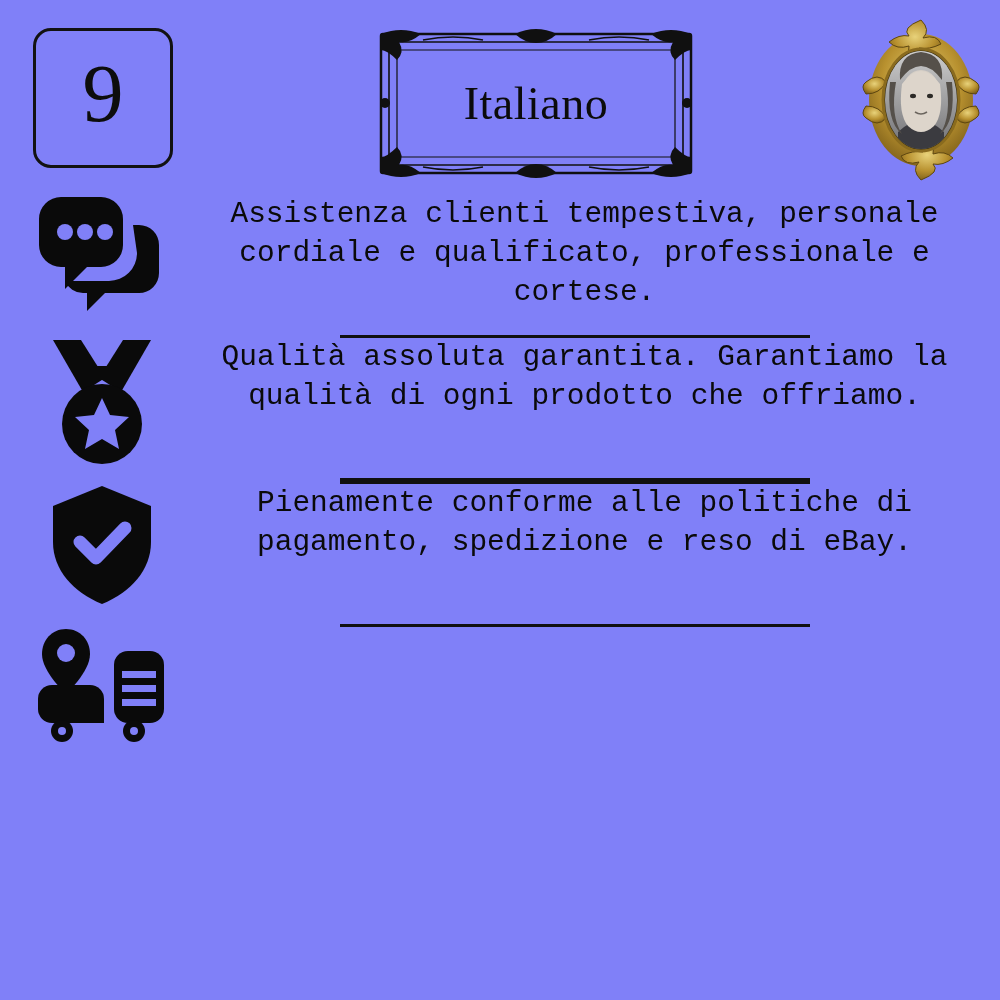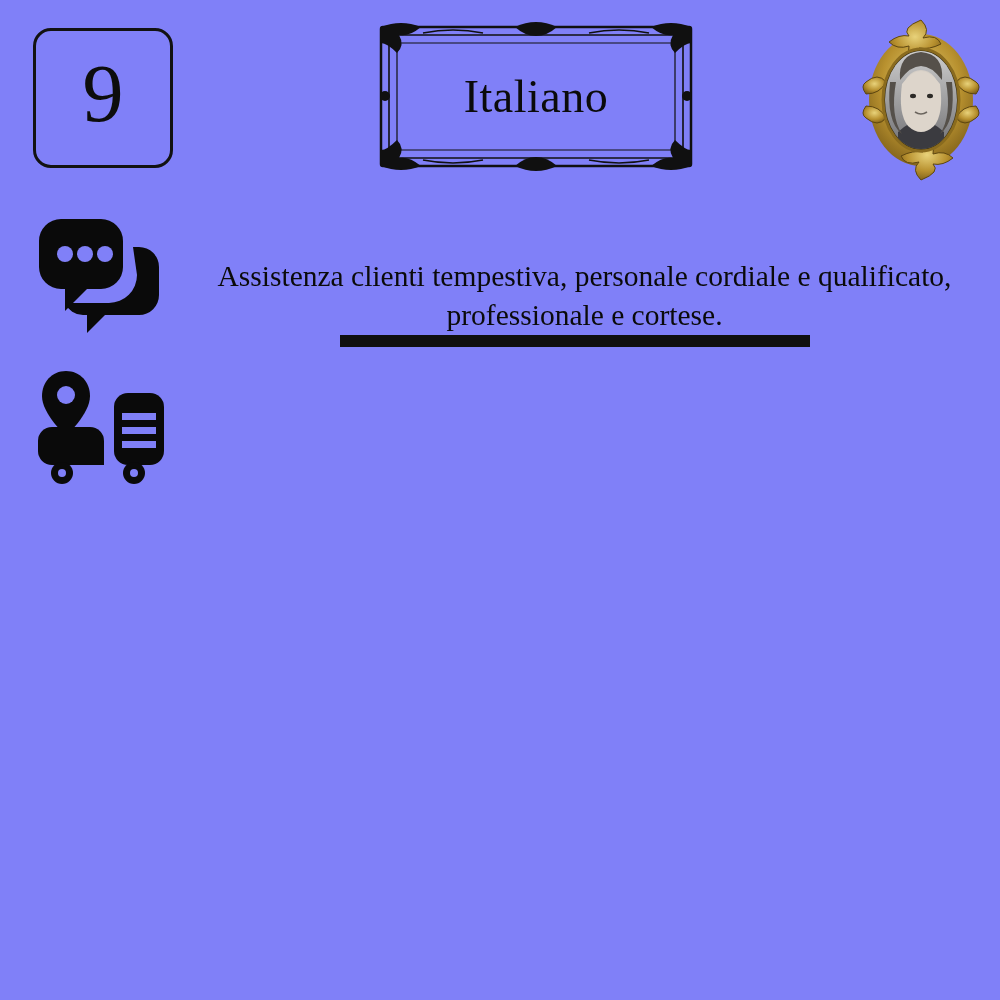--- a/index.html
+++ b/index.html
@@ -45,21 +45,21 @@
     font-size: 82px;
     line-height: 1;
     color: #0d0d0d;
     position: relative;
     top: -4px;
   }
 
   .title-frame {
     position: absolute;
     left: 375px;
-    top: 19px;
+    top: 26px;
     width: 322px;
     height: 155px;
   }
   .title-frame svg {
     position: absolute;
     inset: 0;
   }
   .title-text {
     position: absolute;
     left: 0;
@@ -82,22 +82,23 @@
     height: 172px;
   }
 
   
   .rows {
     position: relative;
     padding: 0 14px 0 14px;
   }
   .row {
     display: flex;
-    align-items: flex-end;
+    align-items: flex-start;
     min-height: 140px;
+    font-family: Liberation Mono, monospace;
   }
   .row-icon {
     width: 175px;
     min-width: 175px;
     display: flex;
     align-items: center;
     justify-content: center;
   }
   .row-text {
     flex: 1;
@@ -216,30 +217,51 @@
           <path d="M96 30 h6 a20 20 0 0 1 20 20 v28 a20 20 0 0 1 -20 20 h-34 l-18 18 v-18 h-4 a20 20 0 0 1 -18 -12 h44 a28 28 0 0 0 28 -28 z" fill="#0a0a0a"></path>
         </svg>
       </div>
       <div class="row-text">Assistenza clienti tempestiva, personale cordiale e qualificato, professionale e cortese.</div>
     </div>
 
     <div class="divider-wrap">
         <div class="divider"></div>
       </div>
 
-
-    <div class="divider-wrap">
-        <div class="divider"></div>
-      </div>
-
-
-    <div class="divider-wrap">
-        <div class="divider"></div>
-      </div>
-
+    <div class="row">
+      <div class="row-icon">
+        <svg class="icon-svg" width="122" height="128" viewBox="0 0 122 128">
+          <path d="M12 2 h28 l24 38 l-22 14 z" fill="#0a0a0a"></path>
+          <path d="M110 2 H82 L58 40 l22 14 z" fill="#0a0a0a"></path>
+          <rect x="40" y="28" width="42" height="14" fill="#0a0a0a"></rect>
+          <circle cx="61" cy="86" r="40" fill="#0a0a0a"></circle>
+          <path d="M61 60 l8 17 l19 2 l-14 13 l4 19 l-17 -10 l-17 10 l4 -19 l-14 -13 l19 -2 z" fill="#8080f8"></path>
+        </svg>
+      </div>
+      <div class="row-text">Qualità assoluta garantita. Garantiamo la qualità di ogni prodotto che offriamo.</div>
+    </div>
+
+    <div class="divider-wrap">
+        <div class="divider"></div>
+      </div>
+
+
+    <div class="divider-wrap">
+        <div class="divider"></div>
+      </div>
+
+    <div class="row">
+      <div class="row-icon">
+        <svg class="icon-svg" width="110" height="122" viewBox="0 0 110 122">
+          <path d="M55 2 L6 22 v36 c0 28 20 50 49 62 c29 -12 49 -34 49 -62 V22 Z" fill="#0a0a0a"></path>
+          <path d="M33 58 l16 16 l29 -30" stroke="#8080f8" stroke-width="13" fill="none" stroke-linecap="round" stroke-linejoin="round"></path>
+        </svg>
+      </div>
+      <div class="row-text">Pienamente conforme alle politiche di pagamento, spedizione e reso di eBay.</div>
+    </div>
 
     <div class="divider-wrap">
         <div class="divider"></div>
       </div>
 
     <div class="row">
       <div class="row-icon">
         <svg class="icon-svg" width="132" height="118" viewBox="0 0 132 118">
           <path d="M30 2 C16 2 6 13 6 27 c0 18 24 40 24 40 s24 -22 24 -40 C54 13 44 2 30 2 Z" fill="#0a0a0a"></path>
           <circle cx="30" cy="26" r="9" fill="#8080f8"></circle>

